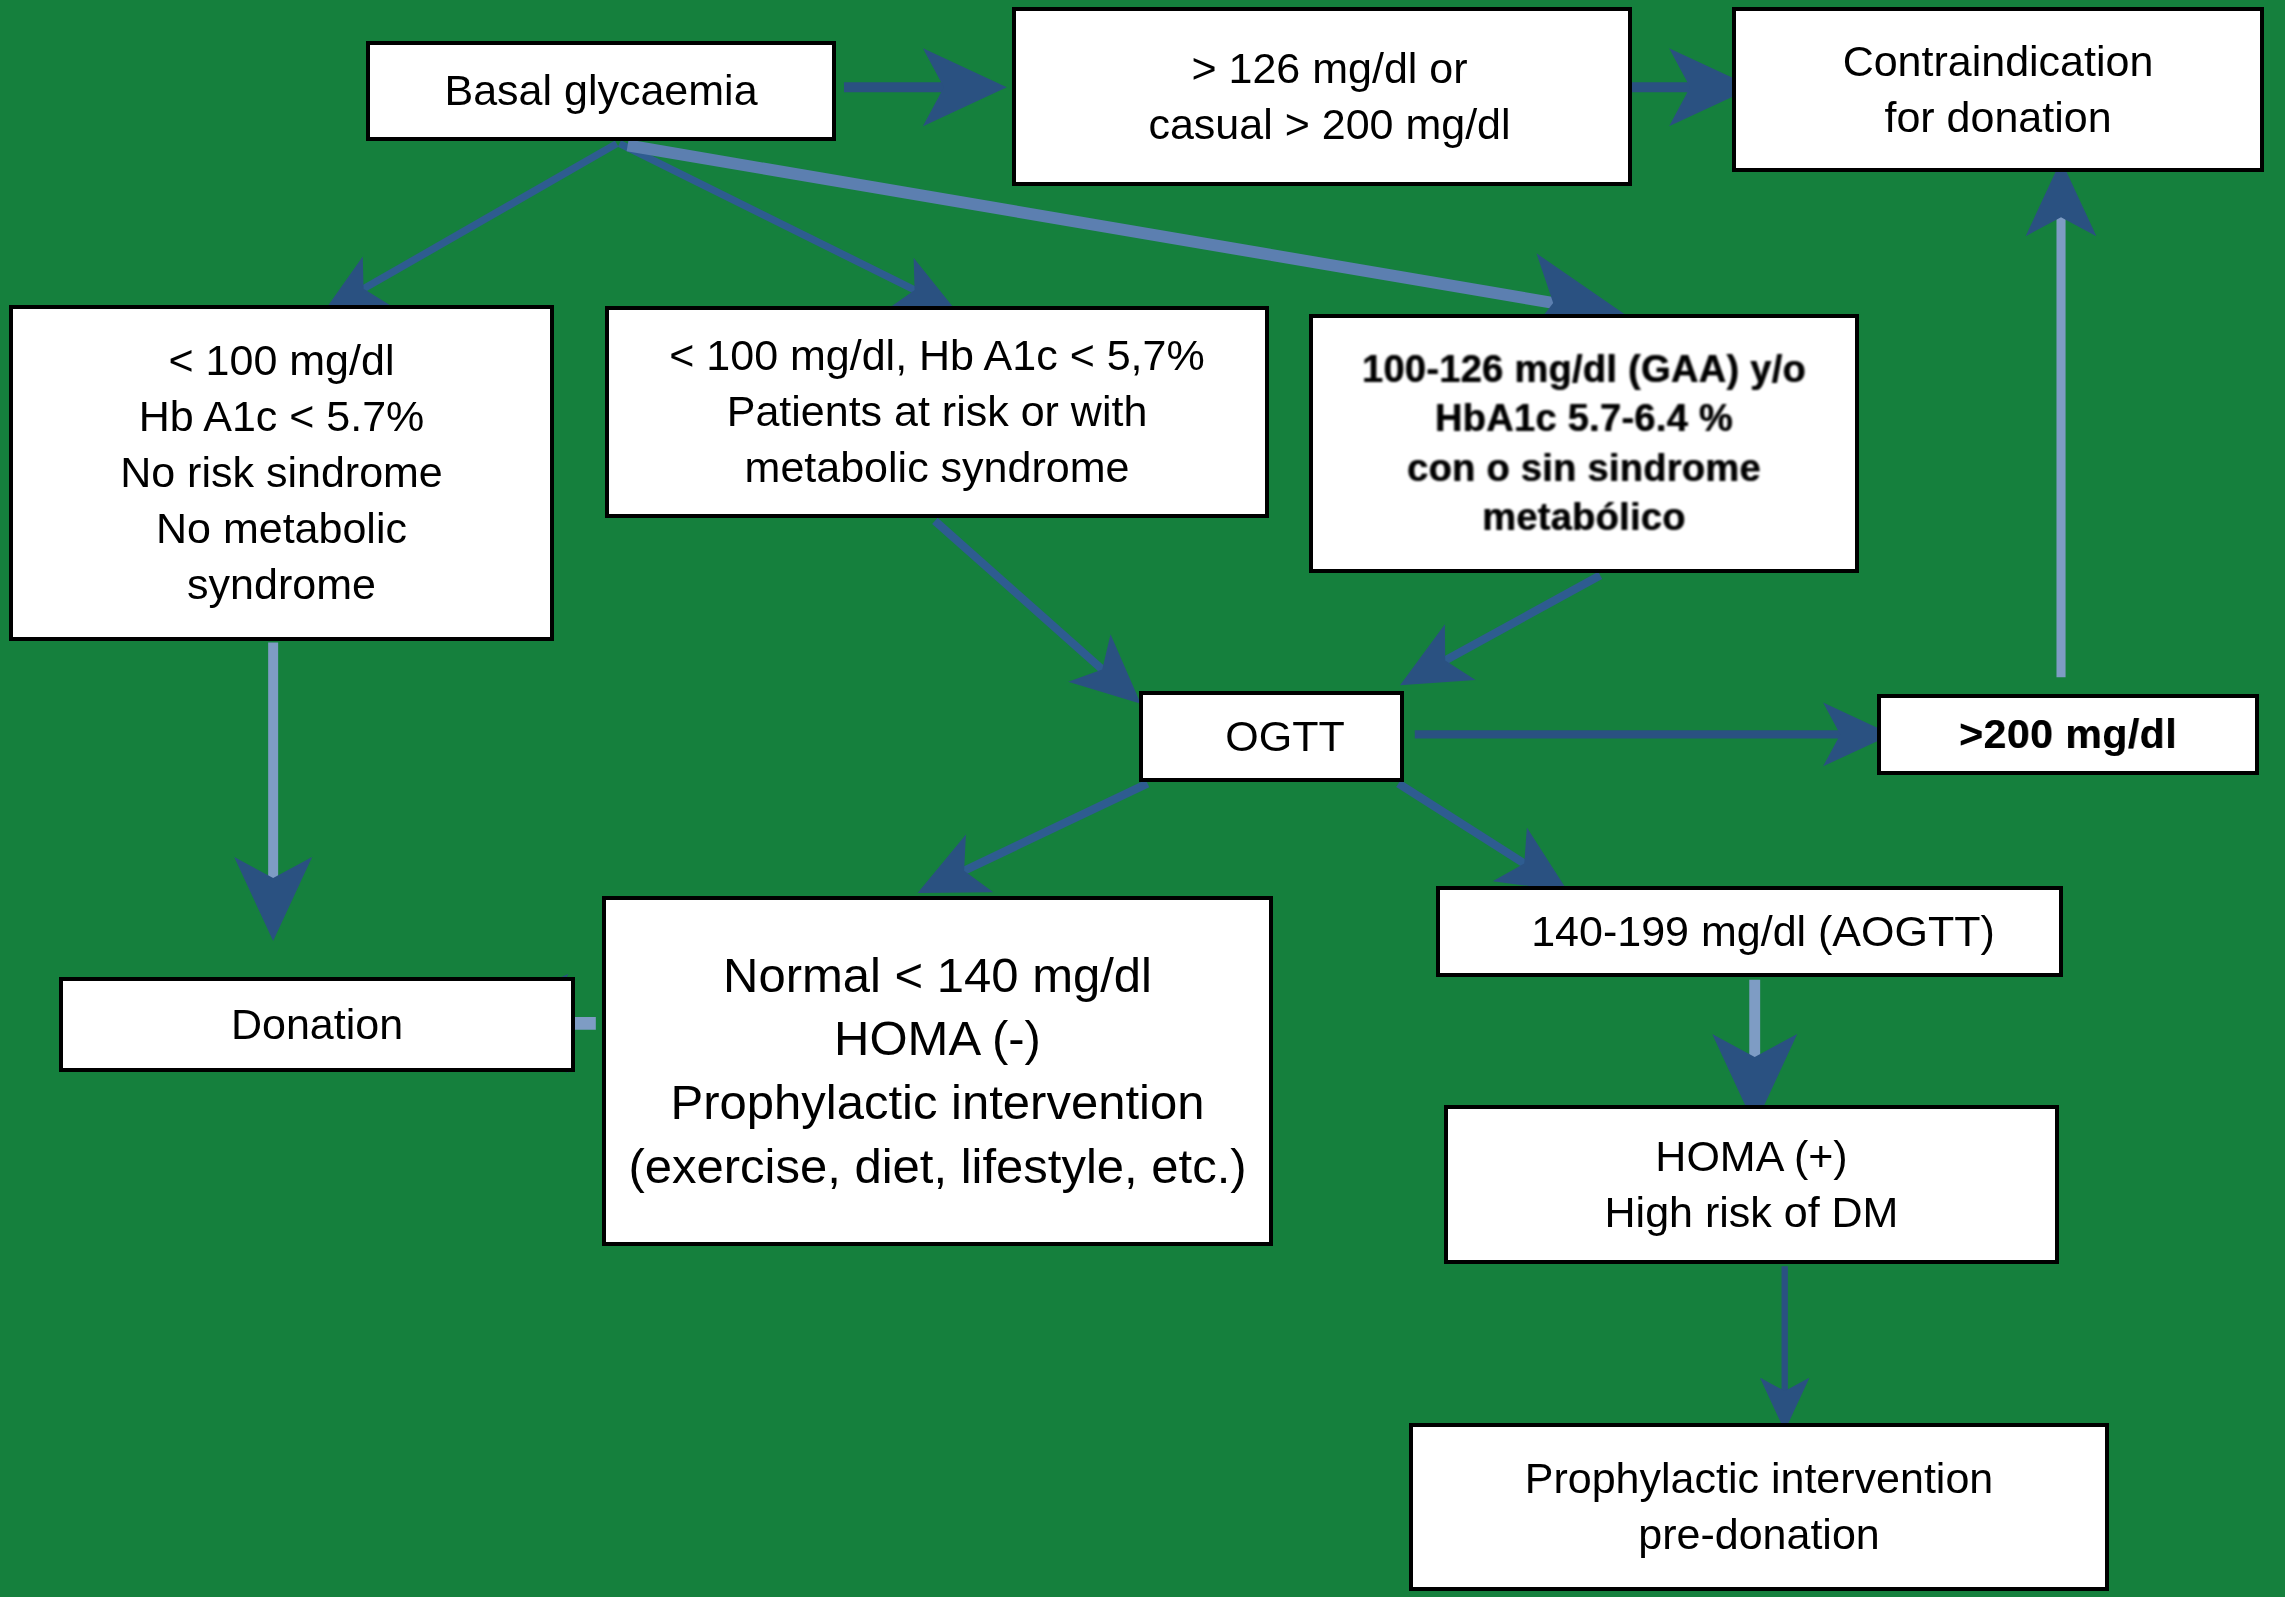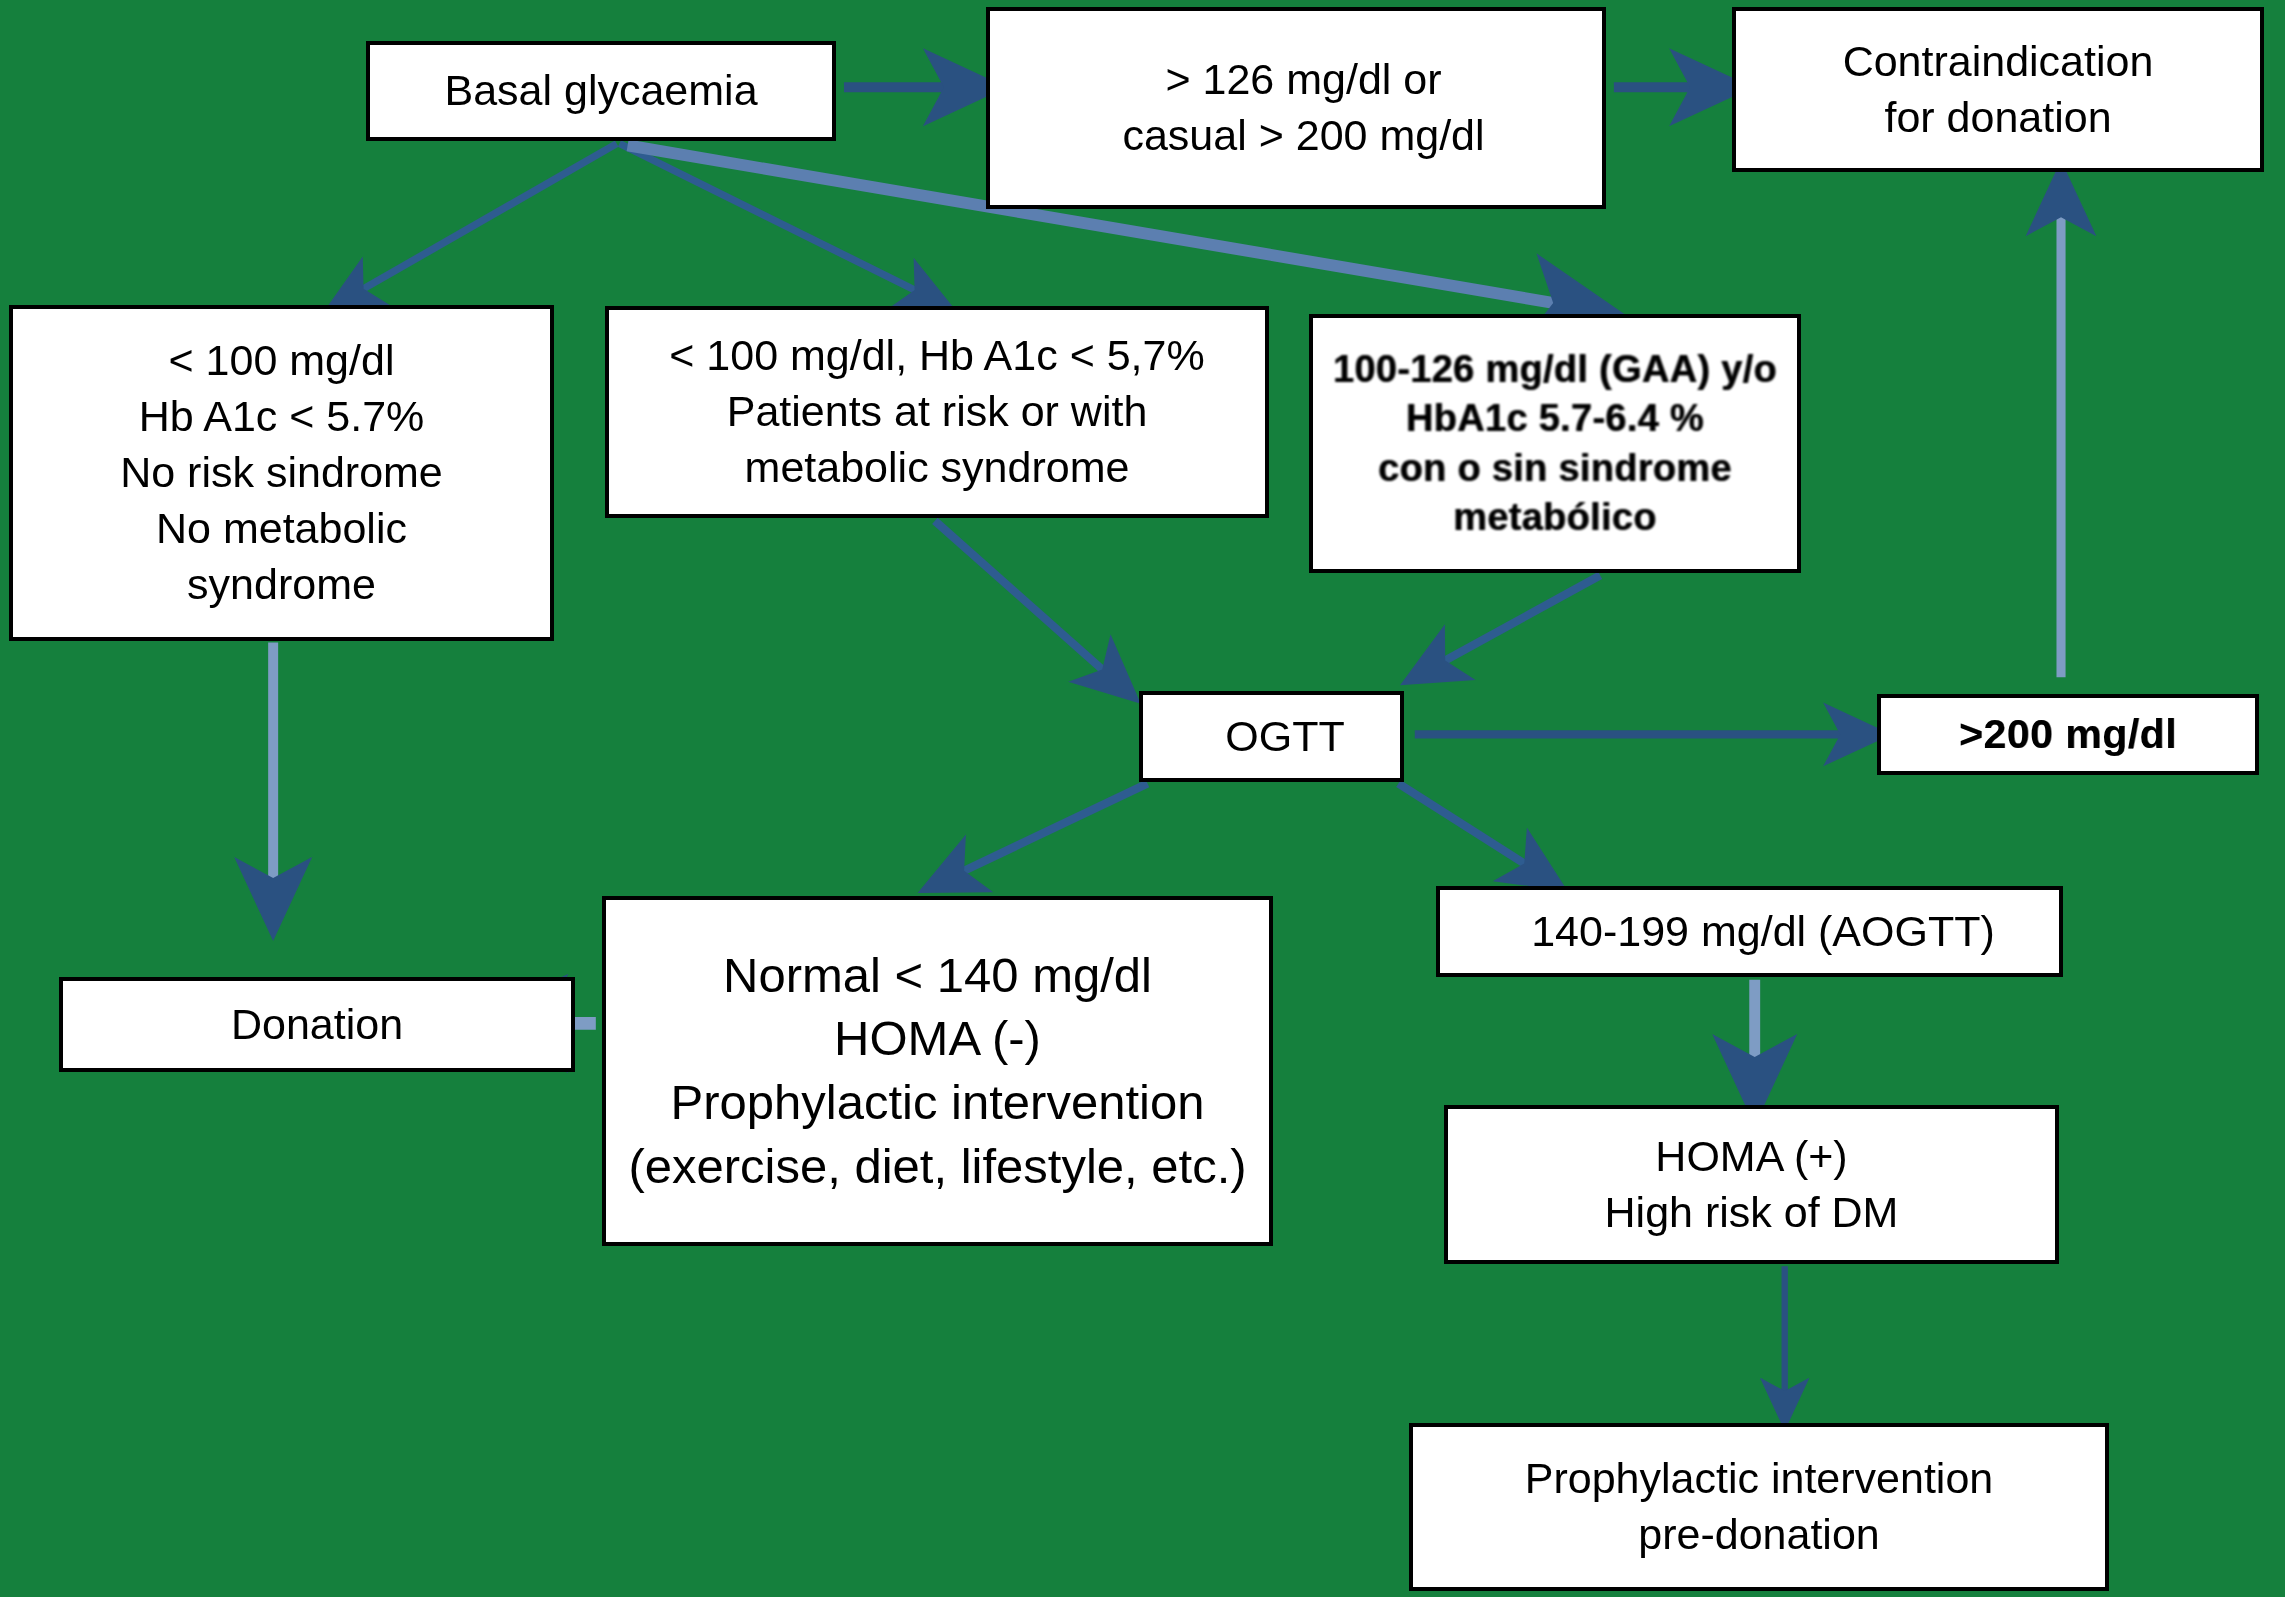--- a/index.html
+++ b/index.html
@@ -28,25 +28,25 @@
     z-index:5;
     padding:3.6px 9px;
   }
   .node .ln{
     display:block;
     white-space:nowrap;
     line-height:1.30;
   }
   
   #n-basal      { left:366px;  top:41px;   width:470px;  height:100px; font-size:43px; }
-  #n-high       { left:986px; top:7.3px;    width:620px;  height:202px; font-size:43px;padding-left:24px; }
+  #n-high       { left:1012px; top:7.3px;    width:620px;  height:179px; font-size:43px;padding-left:24px; }
   #n-contra     { left:1732px; top:7.3px;    width:532px;  height:165px; font-size:43px; }
   #n-low        { left:9px;   top:305px;  width:545px;  height:336px; font-size:43px; }
   #n-lowrisk    { left:605px;  top:306px;  width:664px;  height:212px; font-size:43px; }
-  #n-gaa        { left:1309px; top:314px;  width:492px;  height:259px; font-size:38px;text-align:center; }
+  #n-gaa        { left:1309px; top:314px;  width:550px;  height:259px; font-size:38px;text-align:center; }
   #n-ogtt       { left:1139px; top:691px;  width:265px;  height:91px; font-size:43px;padding-left:36px; }
   #n-over200    { left:1877px; top:694px;  width:382px;  height:81px;  font-size:41px;text-align:right; }
   #n-normal     { left:602px;  top:896px;  width:671px;  height:350px; font-size:49px; }
   #n-aogtt      { left:1436px; top:886px;  width:627px;  height:91px; font-size:43px;padding-left:36px; }
   #n-donation   { left:59px;   top:977px; width:516px;  height:95px; font-size:43px; }
   #n-homa       { left:1444px; top:1105px; width:615px;  height:159px; font-size:43px; }
   #n-prophy     { left:1409px; top:1423px; width:700px;  height:168px; font-size:43px; }
 
   
   .blurry .ln{

